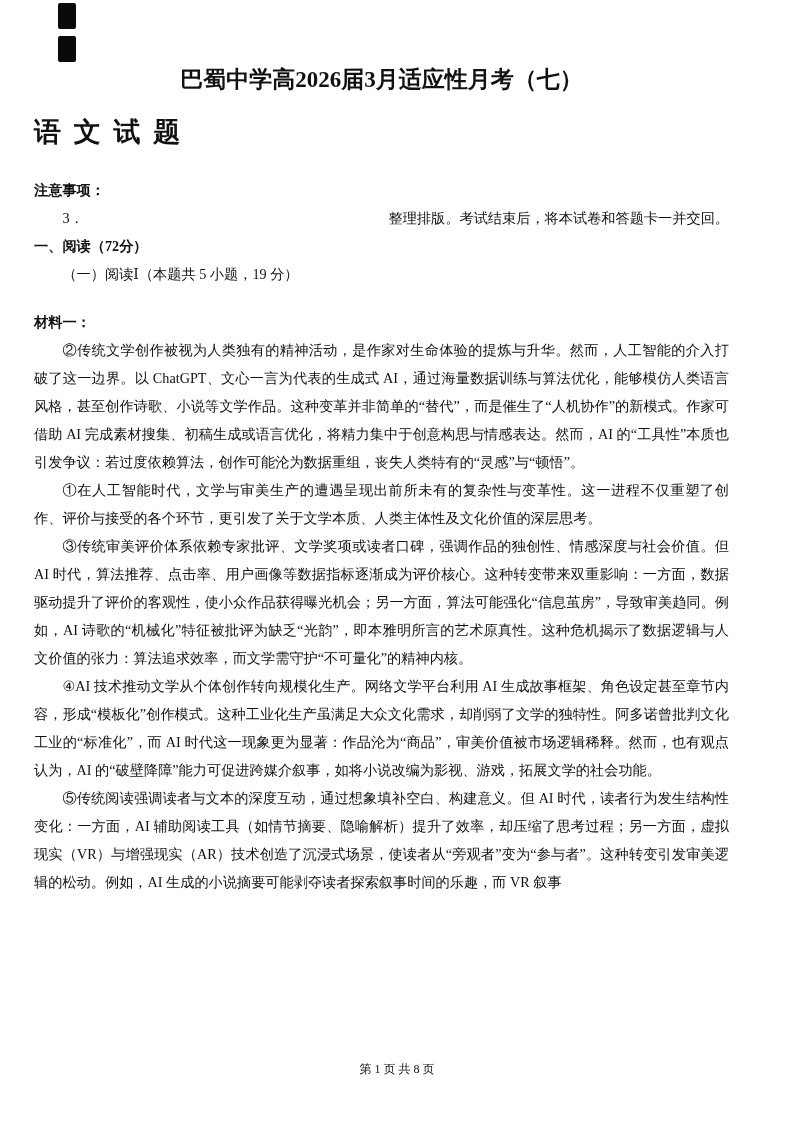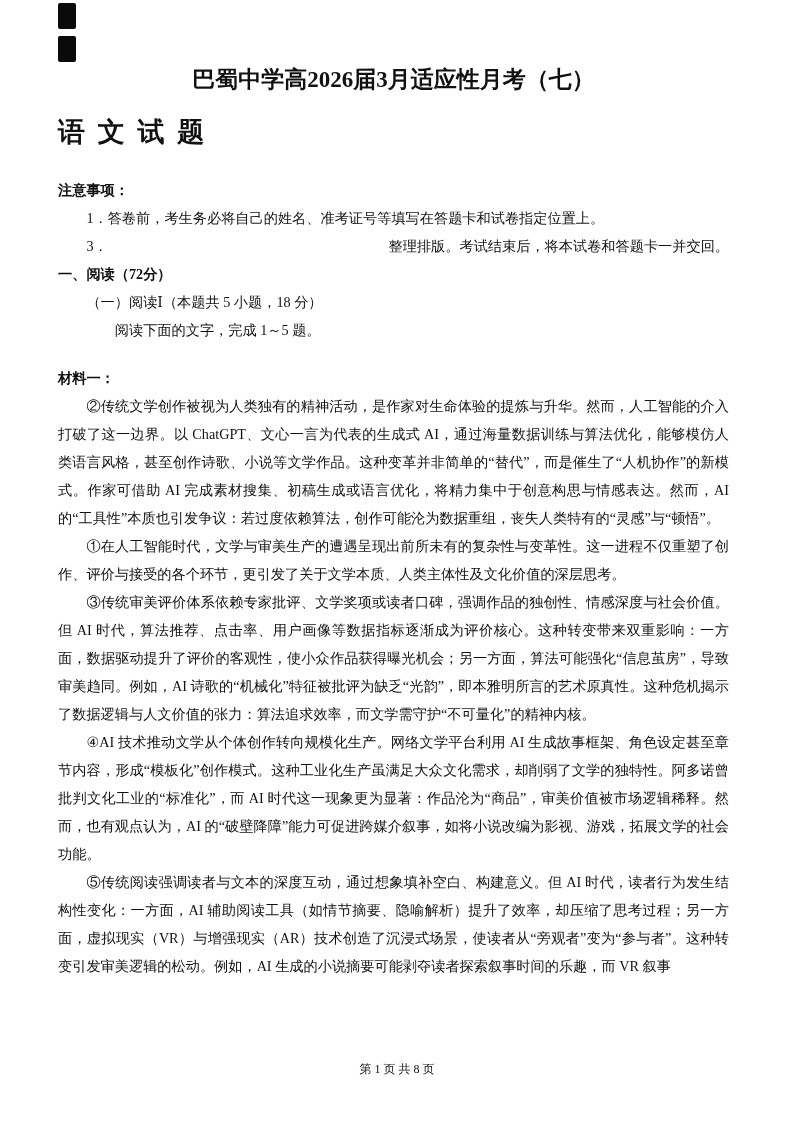--- a/index.html
+++ b/index.html
@@ -6,21 +6,21 @@
   html, body {
     margin: 0; padding: 0;
     background: #ffffff;
   }
   .page {
     width: 794px; height: 1122px;
     background: #ffffff;
     position: relative;
     font-family: "Liberation Serif", "DejaVu Serif", serif;
     color: #111111;
-    padding: 64px 65px 0 58px;
+    padding: 64px 65px 0 34px;
     overflow: hidden;
   }
   .reg-marks { position: absolute; left: 58px; top: 3px; }
   .reg-mark {
     width: 18px; height: 26px;
     background: #0a0a0a;
     margin-bottom: 7px;
     border-radius: 2px;
   }
   .title {
@@ -78,29 +78,27 @@
     <div class="reg-mark"></div>
     <div class="reg-mark"></div>
   </div>
 
   <h1 class="title">巴蜀中学高2026届3月适应性月考（七）</h1>
   <h2 class="subject">语 文 试 题</h2>
 
   <div class="body-flow">
 
     <div class="notice-heading">注意事项：</div>
-    <p class="notice-item">1．答卷前，考生务必将自己的姓名、准考证号等填写在答题卡和试卷指定位置上。</p>
     <div class="notice-item-3">
       <span class="num">3．</span>
       <span class="txt">整理排版。考试结束后，将本试卷和答题卡一并交回。</span>
     </div>
 
     <div class="section-heading">一、阅读（72分）</div>
-    <div class="subsection">（一）阅读Ⅰ（本题共 5 小题，18 分）</div>
-    <div class="instruction">阅读下面的文字，完成 1～5 题。</div>
+    <div class="subsection">（一）阅读Ⅰ（本题共 5 小题，19 分）</div>
     <div class="material-label">材料一：</div>
 
     <p class="para">②传统文学创作被视为人类独有的精神活动，是作家对生命体验的提炼与升华。然而，人工智能的介入打破了这一边界。以 ChatGPT、文心一言为代表的生成式 AI，通过海量数据训练与算法优化，能够模仿人类语言风格，甚至创作诗歌、小说等文学作品。这种变革并非简单的“替代”，而是催生了“人机协作”的新模式。作家可借助 AI 完成素材搜集、初稿生成或语言优化，将精力集中于创意构思与情感表达。然而，AI 的“工具性”本质也引发争议：若过度依赖算法，创作可能沦为数据重组，丧失人类特有的“灵感”与“顿悟”。</p>
     <p class="para">①在人工智能时代，文学与审美生产的遭遇呈现出前所未有的复杂性与变革性。这一进程不仅重塑了创作、评价与接受的各个环节，更引发了关于文学本质、人类主体性及文化价值的深层思考。</p>
     <p class="para">③传统审美评价体系依赖专家批评、文学奖项或读者口碑，强调作品的独创性、情感深度与社会价值。但 AI 时代，算法推荐、点击率、用户画像等数据指标逐渐成为评价核心。这种转变带来双重影响：一方面，数据驱动提升了评价的客观性，使小众作品获得曝光机会；另一方面，算法可能强化“信息茧房”，导致审美趋同。例如，AI 诗歌的“机械化”特征被批评为缺乏“光韵”，即本雅明所言的艺术原真性。这种危机揭示了数据逻辑与人文价值的张力：算法追求效率，而文学需守护“不可量化”的精神内核。</p>
     <p class="para">④AI 技术推动文学从个体创作转向规模化生产。网络文学平台利用 AI 生成故事框架、角色设定甚至章节内容，形成“模板化”创作模式。这种工业化生产虽满足大众文化需求，却削弱了文学的独特性。阿多诺曾批判文化工业的“标准化”，而 AI 时代这一现象更为显著：作品沦为“商品”，审美价值被市场逻辑稀释。然而，也有观点认为，AI 的“破壁降障”能力可促进跨媒介叙事，如将小说改编为影视、游戏，拓展文学的社会功能。</p>
     <p class="para">⑤传统阅读强调读者与文本的深度互动，通过想象填补空白、构建意义。但 AI 时代，读者行为发生结构性变化：一方面，AI 辅助阅读工具（如情节摘要、隐喻解析）提升了效率，却压缩了思考过程；另一方面，虚拟现实（VR）与增强现实（AR）技术创造了沉浸式场景，使读者从“旁观者”变为“参与者”。这种转变引发审美逻辑的松动。例如，AI 生成的小说摘要可能剥夺读者探索叙事时间的乐趣，而 VR 叙事</p>
 
   </div>
 

